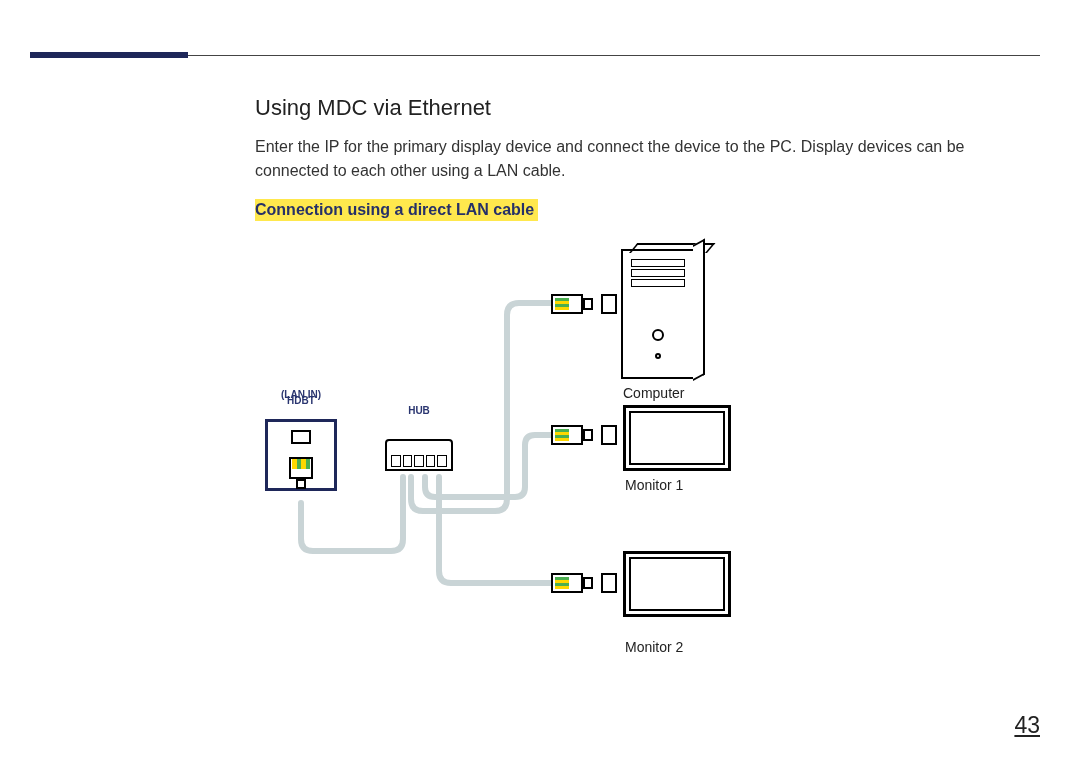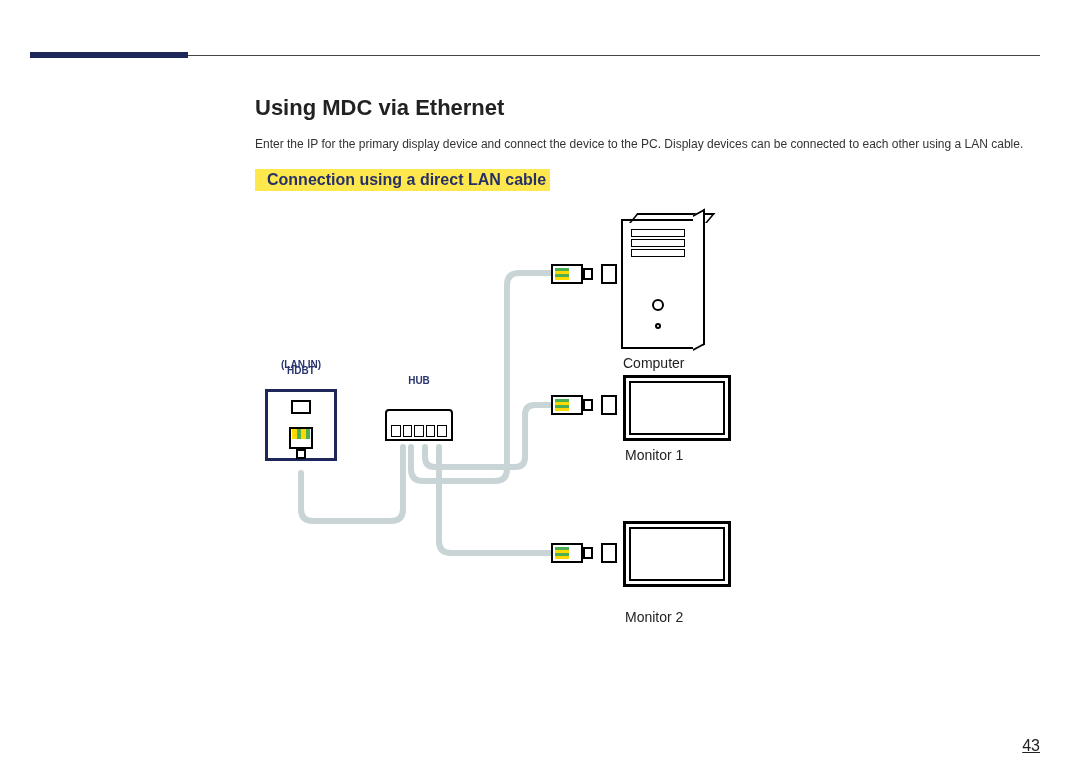--- a/index.html
+++ b/index.html
@@ -28,37 +28,37 @@
     background: #444;
   }
   .content {
     position: absolute;
     top: 95px;
     left: 255px;
     right: 40px;
   }
   .title {
     font-size: 22px;
-    font-weight: 700;
+    font-weight: 400;
     color: #222;
     margin-bottom: 14px;
   }
   .intro {
-    font-size: 12px;
+    font-size: 16px;
     color: #333;
     margin-bottom: 16px;
     line-height: 1.5;
   }
   .subtitle {
     display: inline-block;
     font-size: 16px;
     font-weight: 600;
     color: #263068;
     background: #ffe84d;
-    padding: 2px 4px 2px 12px;
+    padding: 2px 4px 2px 0;
     margin-bottom: 10px;
   }
   .note {
     font-size: 10px;
     color: #555;
     margin-bottom: 4px;
     line-height: 1.6;
   }
   .note::before {
     content: "―";
@@ -195,23 +195,23 @@
     border: 2px solid #000;
   }
 
   
   .cables {
     position: absolute; inset: 0; pointer-events: none;
   }
 
   .page-num {
     position: absolute;
-    bottom: 8px;
+    bottom: 24px;
     right: 40px;
-    font-size: 16px;
+    font-size: 23px;
     color: #222;
     text-decoration: underline;
   }
 </style>
 </head>
 <body>
 
 <div class="header-bar"></div>
 <div class="header-rule"></div>
 

